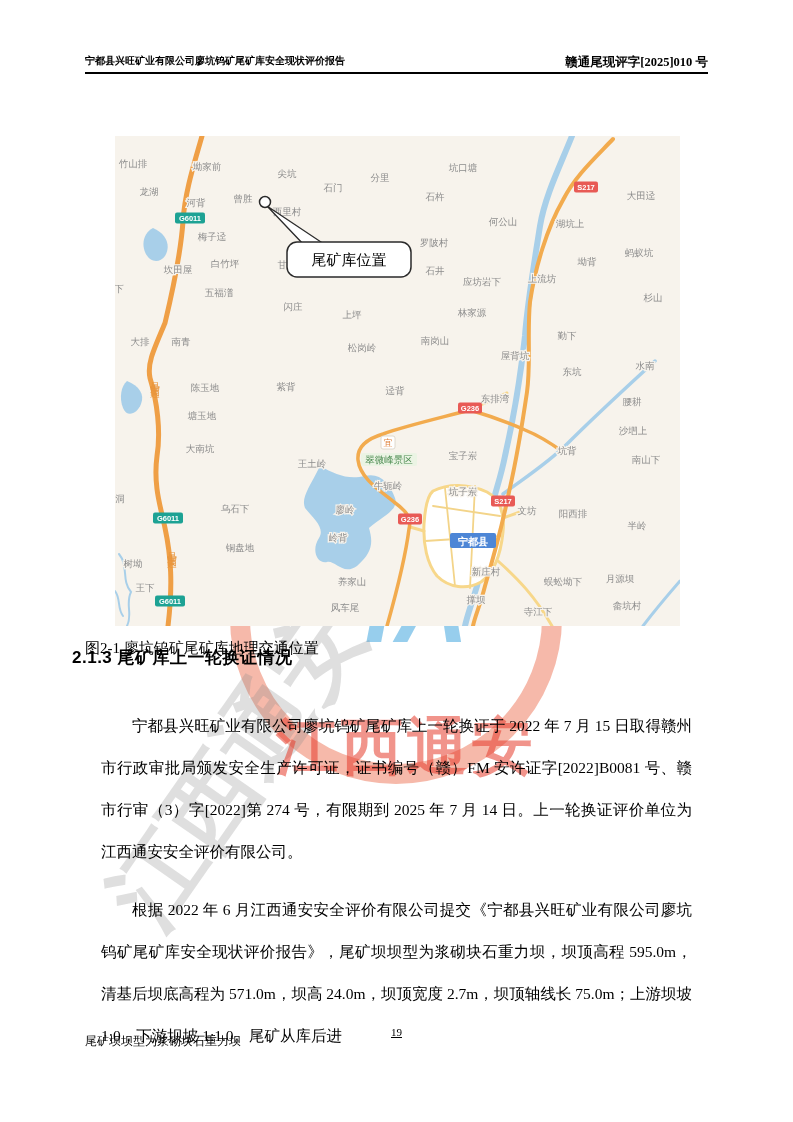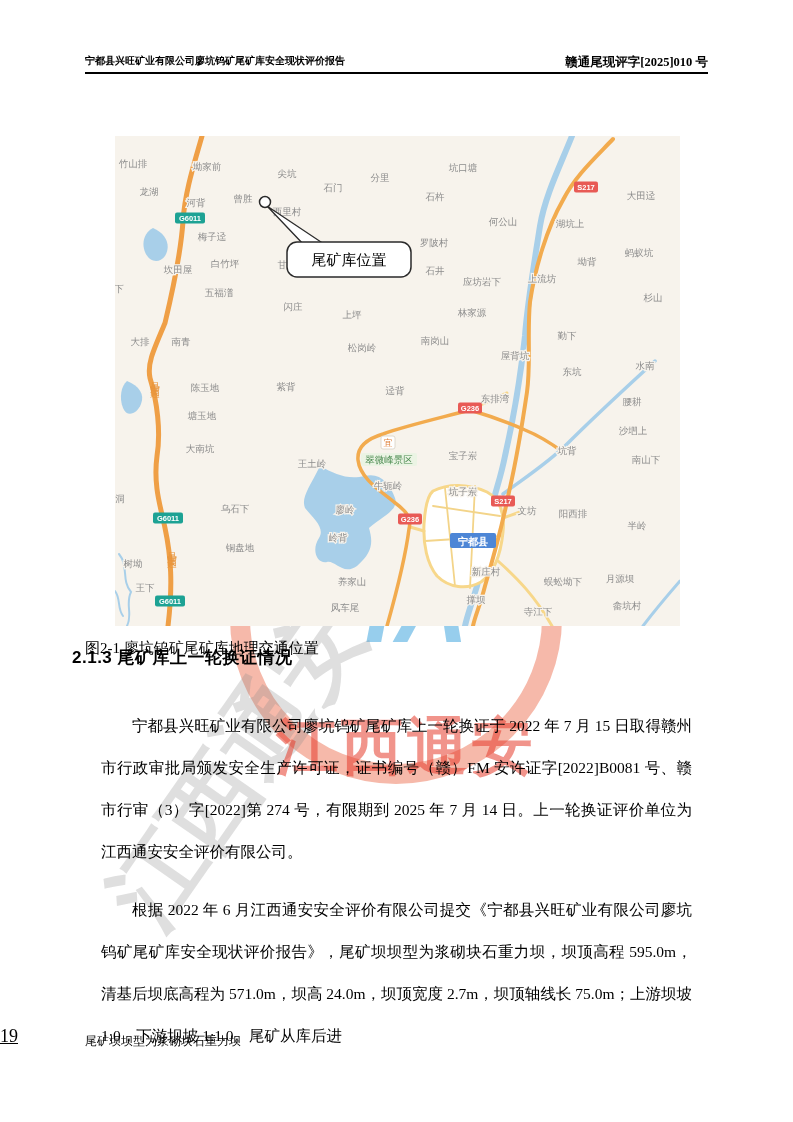--- a/index.html
+++ b/index.html
@@ -30,21 +30,21 @@
   .scenic-icon-text{font-size:9px;fill:#e0823c;text-anchor:middle;}
   
   .caption{position:absolute;left:85px;width:623px;top:603px;text-align:left;font-size:15px;z-index:2;margin-top:36px;}
   .heading{position:absolute;left:72px;top:646px;font-size:17px;font-weight:bold;z-index:2;
            font-family:"Liberation Sans",sans-serif;letter-spacing:0.5px;}
   .bodytext{position:absolute;left:85px;width:623px;top:689px;font-size:15.5px;line-height:42px;
             text-align:justify;z-index:2;}
   .bodytext p{margin:16px;text-indent:2em;}
   
   .footer-co{position:absolute;left:85px;top:1033px;font-size:12px;z-index:2;}
-  .page-num{position:absolute;left:0;right:0;top:1026px;text-align:left;font-size:18px;z-index:2;text-decoration:underline;}
+  .page-num{position:absolute;left:0;right:0;top:1026px;text-align:center;font-size:11px;z-index:2;text-decoration:underline;}
 </style>
 </head>
 <body>
 
 <div class="page">
 
   <div class="wm-ring"></div>
   <div class="wm-ta">TA</div>
   <div class="wm-gray">江西通安</div>
   <div class="wm-red">江西通安</div>

